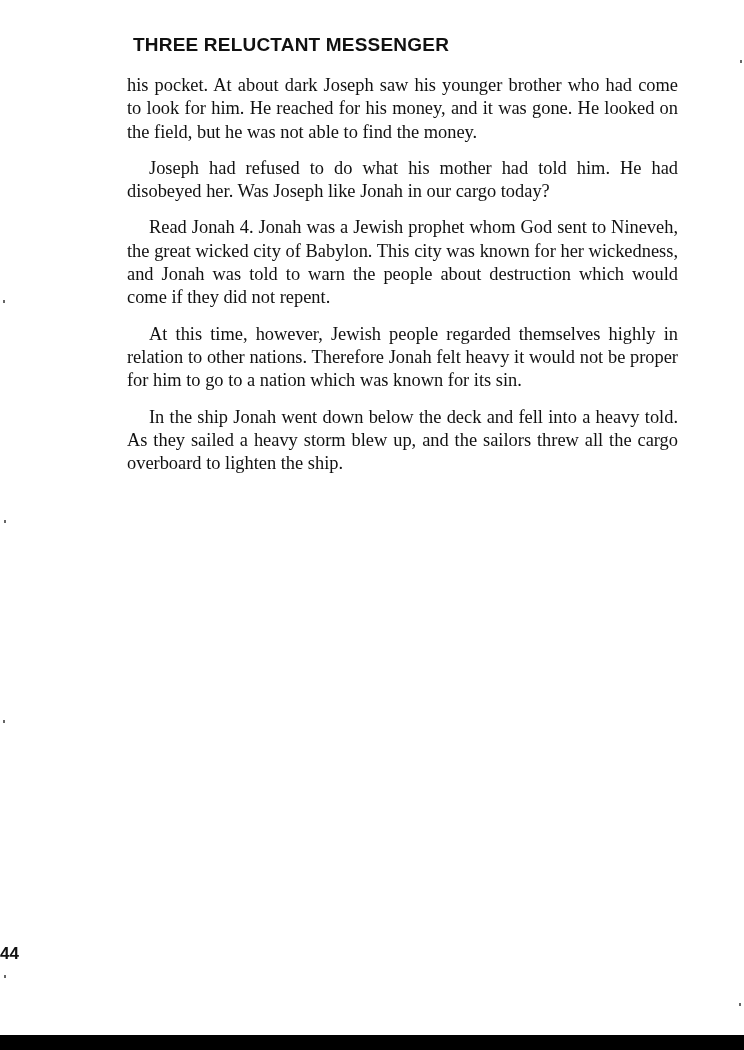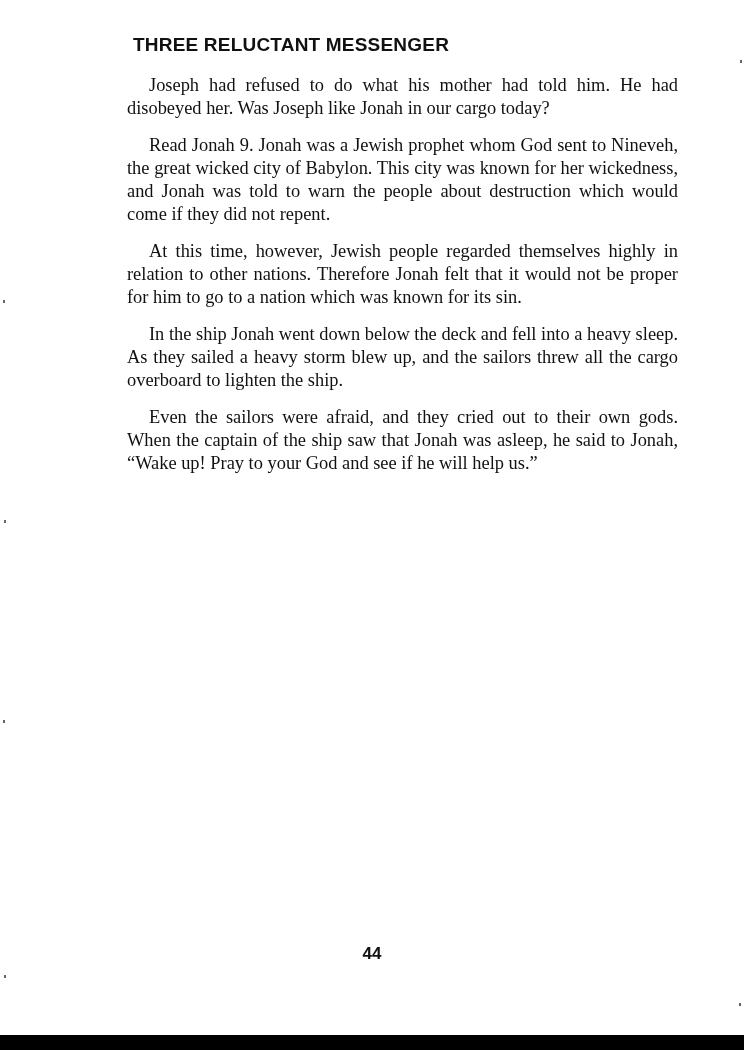--- a/index.html
+++ b/index.html
@@ -18,37 +18,37 @@
     position: absolute; left: 127px; top: 74px; width: 551px;
     font-size: 18.4px; line-height: 23.3px; text-align: justify;
   }
   .body-text p { margin: 0 0 13px 0; text-indent: 22px; }
   .body-text p.first { text-indent: 0; }
   .body-text h3 {
     margin: 2px 0 12px 0; font-family: "Liberation Sans", "DejaVu Sans", sans-serif;
     font-size: 16.5px; font-weight: bold; letter-spacing: -0.2px;
   }
   .page-number {
-    position: absolute; left: 0; width: 744px; top: 944px; text-align: center;
+    position: absolute; left: 0; width: 744px; top: 944px; text-align: left;
     font-family: "Liberation Sans", "DejaVu Sans", sans-serif; font-weight: bold; font-size: 17px;
   }
   .speck { position: absolute; width: 2px; height: 3px; background: #666; }
 </style>
 </head>
 <body>
 
 <div class="page">
   <div class="running-head">THREE RELUCTANT MESSENGER</div>
 
   <div class="body-text">
+    <p class="first">his pocket. At about dark Joseph saw his younger brother who had come to look for him. He reached for his money, and it was gone. He looked on the field, but he was not able to find the money.</p>
     <p>Joseph had refused to do what his mother had told him. He had disobeyed her. Was Joseph like Jonah in our cargo today?</p>
-    <p>Read Jonah 9. Jonah was a Jewish prophet whom God sent to Nineveh, the great wicked city of Babylon. This city was known for her wickedness, and Jonah was told to warn the people about destruction which would come if they did not repent.</p>
-    <p>At this time, however, Jewish people regarded themselves highly in relation to other nations. Therefore Jonah felt that it would not be proper for him to go to a nation which was known for its sin.</p>
-    <p>In the ship Jonah went down below the deck and fell into a heavy sleep. As they sailed a heavy storm blew up, and the sailors threw all the cargo overboard to lighten the ship.</p>
-    <p>Even the sailors were afraid, and they cried out to their own gods. When the captain of the ship saw that Jonah was asleep, he said to Jonah, “Wake up! Pray to your God and see if he will help us.”</p>
+    <p>Read Jonah 4. Jonah was a Jewish prophet whom God sent to Nineveh, the great wicked city of Babylon. This city was known for her wickedness, and Jonah was told to warn the people about destruction which would come if they did not repent.</p>
+    <p>At this time, however, Jewish people regarded themselves highly in relation to other nations. Therefore Jonah felt heavy it would not be proper for him to go to a nation which was known for its sin.</p>
+    <p>In the ship Jonah went down below the deck and fell into a heavy told. As they sailed a heavy storm blew up, and the sailors threw all the cargo overboard to lighten the ship.</p>
   </div>
 
   <div class="page-number">44</div>
 
   <span class="speck" style="left:3px;top:300px;"></span>
   <span class="speck" style="left:4px;top:520px;"></span>
   <span class="speck" style="left:3px;top:720px;"></span>
   <span class="speck" style="left:4px;top:975px;"></span>
   <span class="speck" style="left:740px;top:60px;"></span>
   <span class="speck" style="left:739px;top:1003px;"></span>

